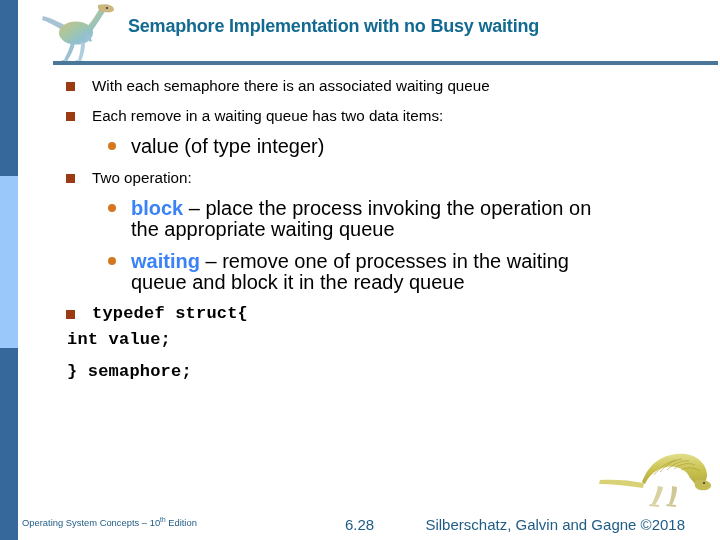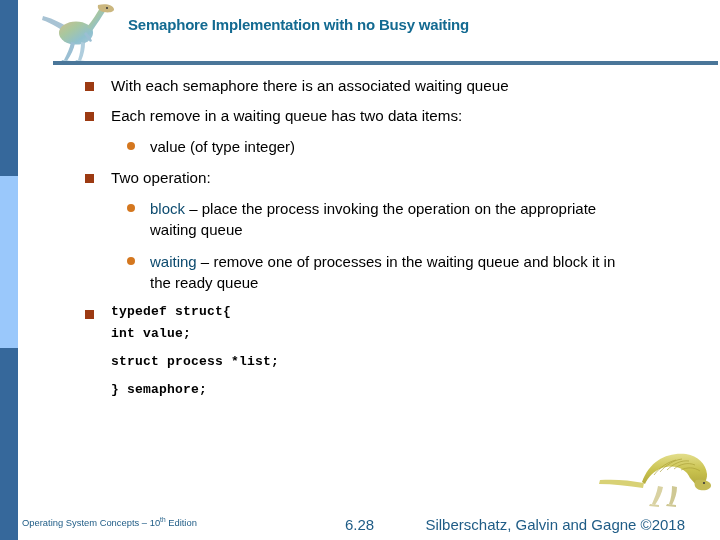--- a/index.html
+++ b/index.html
@@ -54,39 +54,39 @@
   .logo-dino {
     position: absolute;
     left: 22px; top: 2px;
     width: 78px; height: 62px;
   }
   .slide-title {
     position: absolute;
     left: 110px;
     top: 16px;
     width: 590px;
-    font-size: 15px;
+    font-size: 18px;
     font-weight: bold;
     color: #136A91;
     letter-spacing: -0.2px;
     white-space: nowrap;
   }
   .title-rule {
     position: absolute;
     left: 35px;
     top: 61px;
     width: 665px;
     height: 4px;
     background: #4A7699;
   }
 
   
   .body-area {
     position: absolute;
-    left: 23px;
+    left: 4px;
     top: 76px;
     width: 634px;
     height: 370px;
   }
 
   .bullet-row {
     position: relative;
     display: flex;
     align-items: flex-start;
   }
@@ -118,52 +118,52 @@
   .lvl2 .marker {
     flex: 0 0 auto;
     width: 8px;
     height: 8px;
     border-radius: 50%;
     background: #D4771F;
     margin-top: 6px;
     margin-right: 15px;
   }
   .lvl2 .text {
-    font-size: 15px;
+    font-size: 20px;
     color: #000000;
     line-height: 21px;
     max-width: 470px;
   }
   .kw {
-    color: #0c4a6e;
-    font-weight: normal;
+    color: #3b82f6;
+    font-weight: bold;
   }
 
   
   .code-bullet {
     margin-left: 62px;
     margin-bottom: 7px;
   }
   .code-bullet .marker {
     flex: 0 0 auto;
     width: 9px;
     height: 9px;
     background: #9C3A12;
     margin-top: 6px;
     margin-right: 17px;
   }
   .code-text {
     font-family: "Liberation Mono", "DejaVu Sans Mono", monospace;
-    font-size: 13px;
+    font-size: 17px;
     font-weight: bold;
     color: #000000;
     letter-spacing: 0.2px;
   }
   .code-line {
-    margin-left: 88px;
+    margin-left: 63px;
     margin-bottom: 13px;
   }
 
   
   .footer {
     position: absolute;
     left: 0;
     bottom: 0;
     width: 720px;
     height: 30px;
@@ -281,21 +281,20 @@
       <span class="marker"></span>
       <span class="text"><span class="kw">waiting</span><span> – remove one of processes in the waiting queue and block it in the ready queue</span></span>
     </div>
 
     <div class="bullet-row code-bullet">
       <span class="marker"></span>
       <span class="code-text">typedef struct{</span>
     </div>
 
     <div class="code-line code-text">int value;</div>
-    <div class="code-line code-text">struct process *list;</div>
     <div class="code-line code-text">} semaphore;</div>
 
   </div>
 
   <svg class="corner-dino" viewBox="0 0 118 62">
     <defs>
       <linearGradient id="dinoB" x1="0" y1="0" x2="0" y2="1">
         <stop offset="0%" stop-color="#E3DE8C"></stop>
         <stop offset="50%" stop-color="#C9C24E"></stop>
         <stop offset="100%" stop-color="#AFA63C"></stop>

